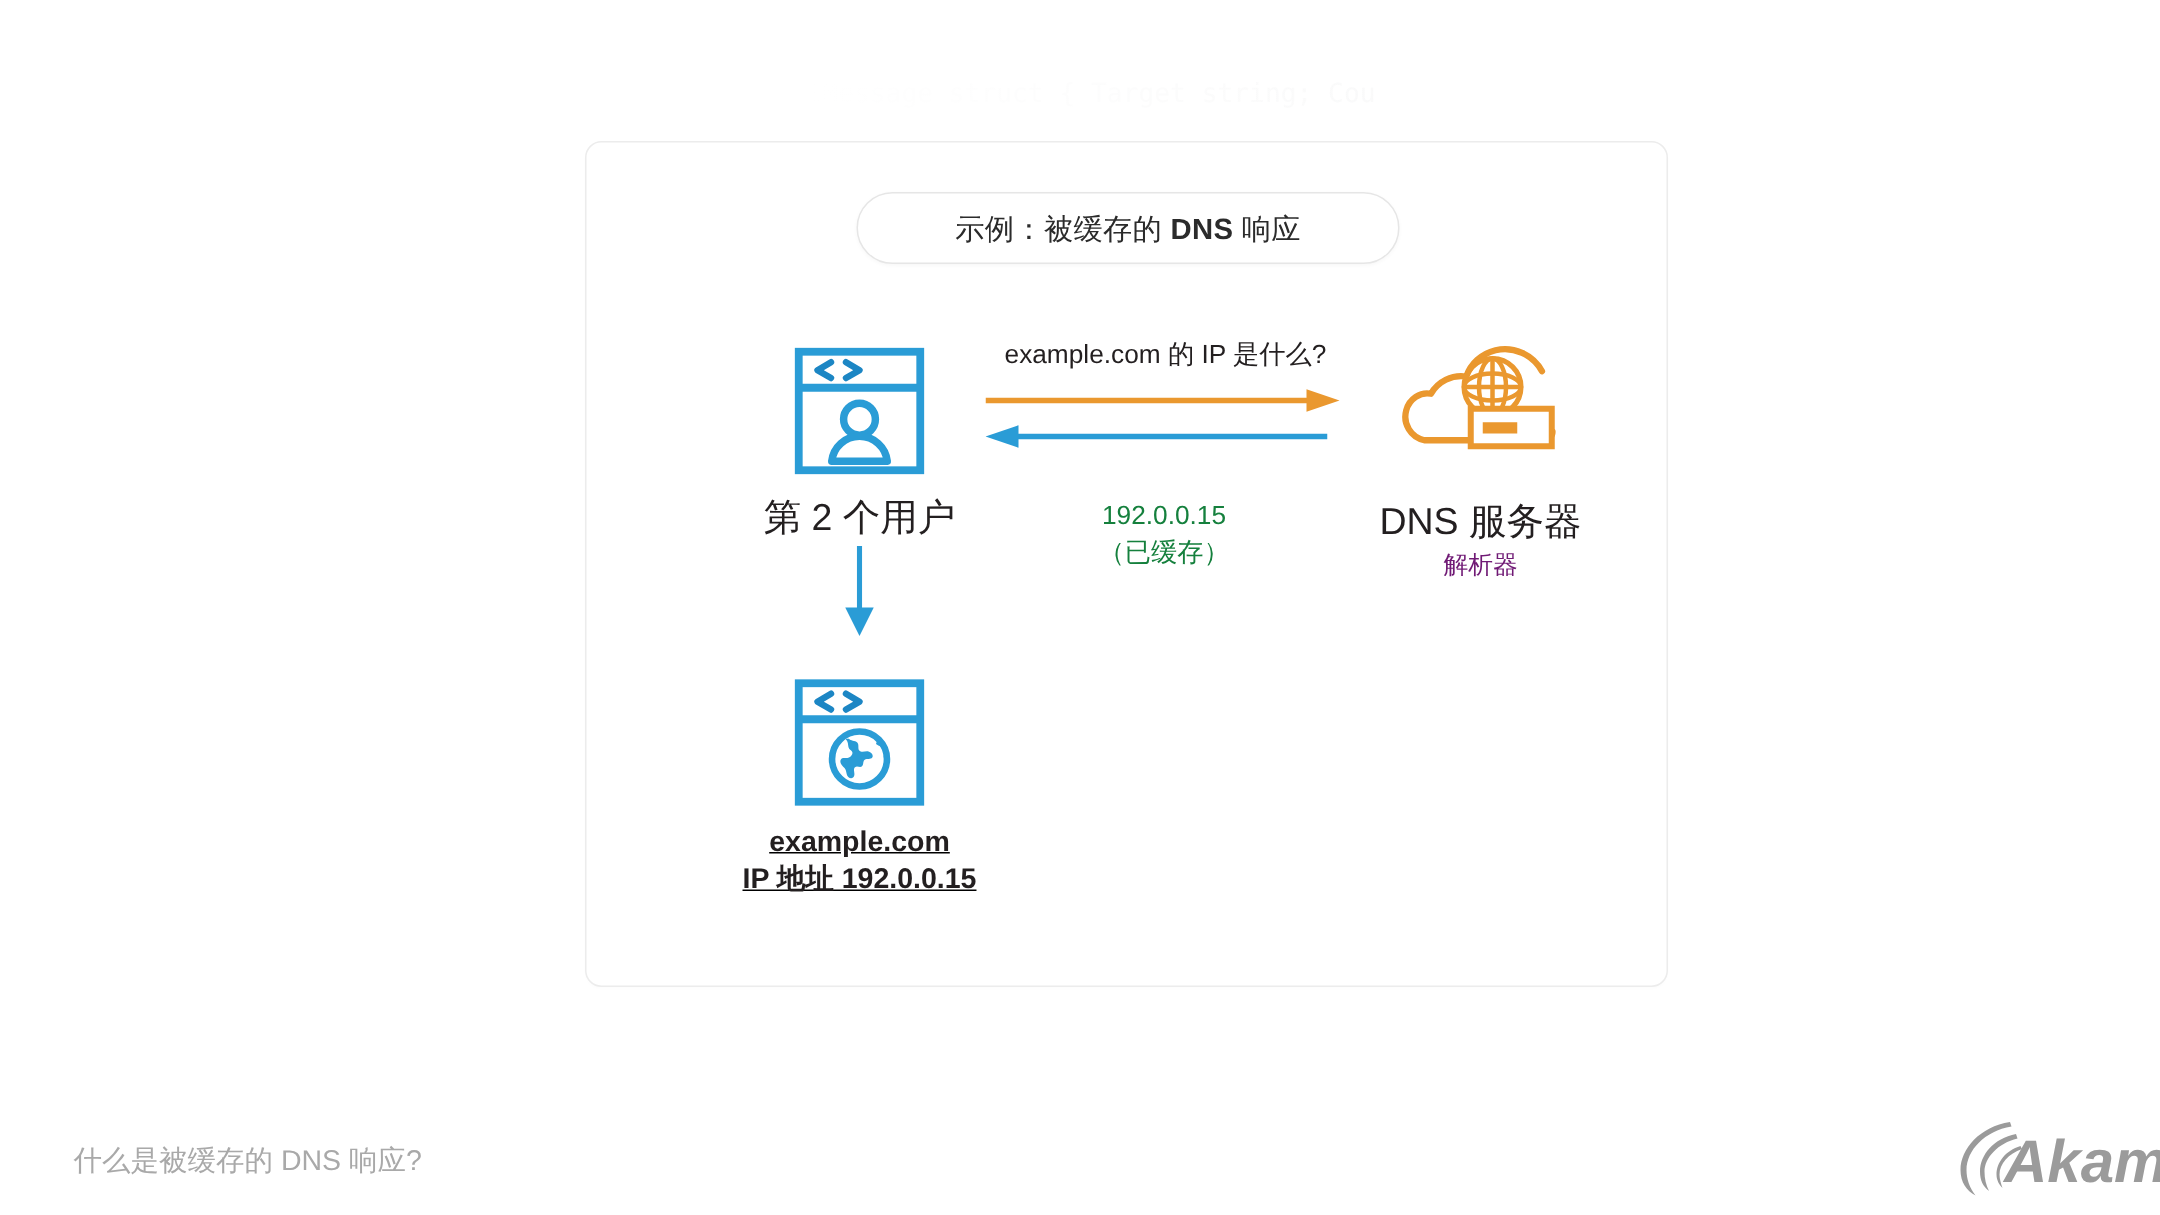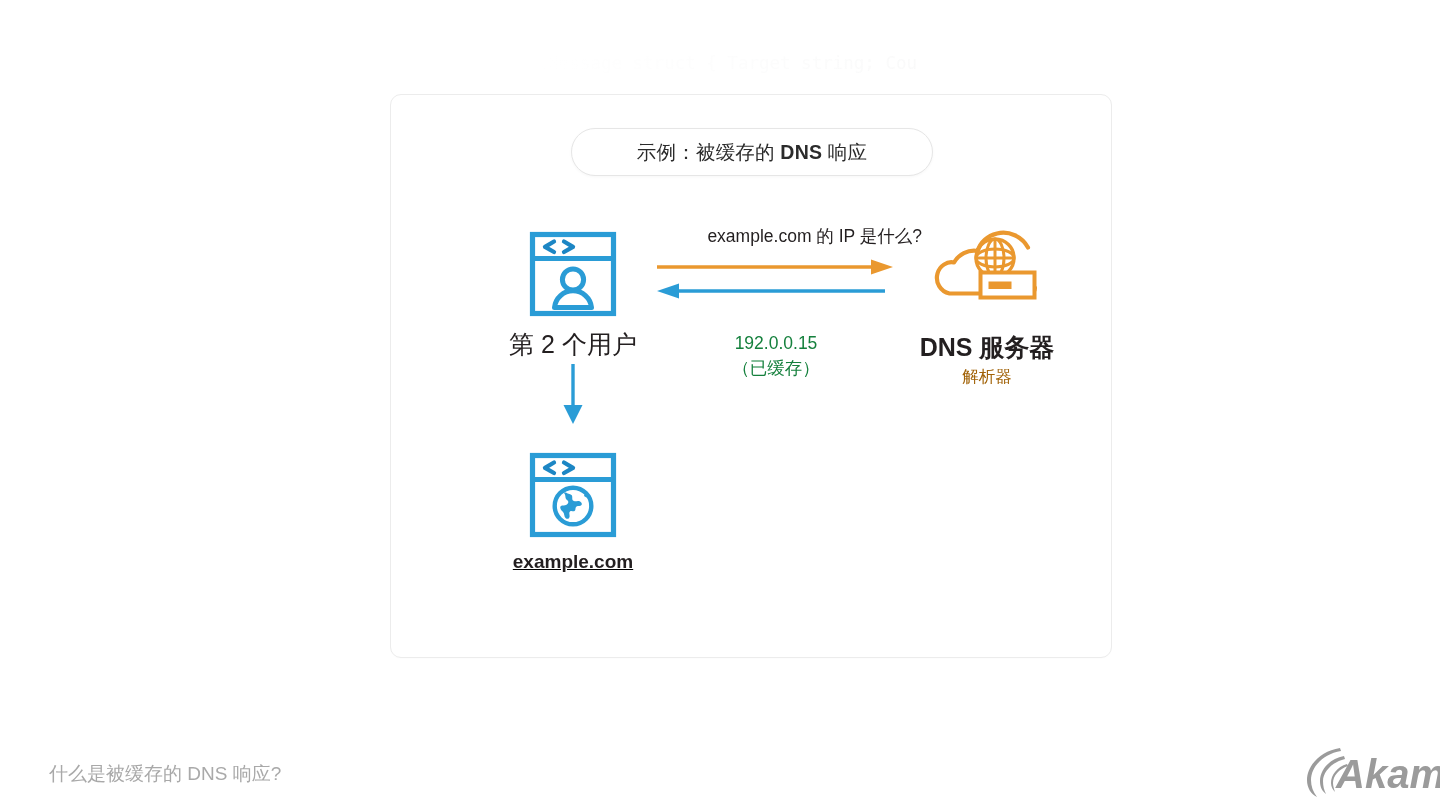--- a/index.html
+++ b/index.html
@@ -69,34 +69,34 @@
     font-size: 19.5px; color: #2b2b2b; letter-spacing: 0.2px;
     white-space: nowrap;
   }
   #title-pill .t b { font-weight: 700; }
 
   
   .node { position: absolute; text-align: center; }
   .node .lbl-main {
     font-size: 25px; color: #231f20; margin-top: 11px; white-space: nowrap;
   }
-  .node .lbl-main.bold { font-weight: 700; }
+  .node .lbl-main.bold { font-weight: 400; }
   .node .lbl-sub {
-    font-size: 16.5px; color: #a16207; margin-top: 2px; white-space: nowrap; font-family: Liberation Serif, serif;
+    font-size: 16.5px; color: #701a75; margin-top: 2px; white-space: nowrap; font-family: Liberation Serif, serif;
   }
   .node .lbl-main.bold2 { font-weight: 700; font-size: 19px; line-height: 25px; }
 
   #node-user   { left: 441px; top: 231px; width: 200px; }
   #node-dns    { left: 855px; top: 228px; width: 200px; }
   #node-site   { left: 441px; top: 452px; width: 200px; text-decoration: underline; }
 
   
   #query-label {
     position: absolute; left: 600px; top: 224px; width: 290px;
-    text-align: right; font-size: 17.5px; color: #231f20; white-space: nowrap;
+    text-align: center; font-size: 17.5px; color: #231f20; white-space: nowrap;
   }
   #arrow-out { position: absolute; left: 625px; top: 258px; }
   #arrow-in  { position: absolute; left: 625px; top: 282px; }
   #resp-label {
     position: absolute; left: 618px; top: 331px; width: 252px;
     text-align: center; color: #15803d; line-height: 25px;
   }
   #resp-label .ip  { font-size: 17.5px; display:block; }
   #resp-label .cch { font-size: 17.5px; display:block; }
   #arrow-down { position: absolute; left: 520px; top: 364px; }
@@ -200,20 +200,21 @@
         <path d="M34.5 40.5 c3 2.5 1 6 3.5 7.5 c2.5 1.5 1 4 -1 5 c-2 1 -4.5 -0.5 -5.5 1.5
                  c-1 2 1 4 2.5 5.5 c1.5 1.5 1 4.5 2.5 6 c1.5 1.5 3.5 1 4 -1
                  c0.5 -2 -1 -4 0.5 -5.5 c1.5 -1.5 3 0.5 4.5 -0.5 c1.5 -1 0.5 -3.5 2 -4.5
                  c1.5 -1 4 0 5 -1.5 c1 -1.5 -0.5 -3.5 -2.5 -4 c-2 -0.5 -4.5 1 -6 -0.5
                  c-1.5 -1.5 0 -4 -1.5 -5.5 c-1.5 -1.5 -4.5 -1 -5.5 -2.5 Z" fill="#2a9cd6"></path>
         <path d="M55 44 c2 1.5 4.5 2 5.5 4 c1 2 -1 4 0 5.5 c0.6 0.9 1.6 1 2.3 0.6
                  c-0.4 -5.2 -3 -9.6 -7 -12.6 Z" fill="#2a9cd6"></path>
       </svg>
     </div>
     <div class="lbl-main bold bold2">example.com</div>
+    <div class="lbl-main bold bold2" style="margin-top:0">IP 地址 192.0.0.15</div>
   </div>
 
   <div id="query-label">example.com 的 IP 是什么?</div>
 
   <div id="arrow-out">
     <svg width="238" height="18" viewBox="0 0 238 18">
       <line x1="0" y1="9" x2="218" y2="9" stroke="#ea982f" stroke-width="3.6"></line>
       <polygon points="214,1.5 236,9 214,16.5" fill="#ea982f"></polygon>
     </svg>
   </div>

